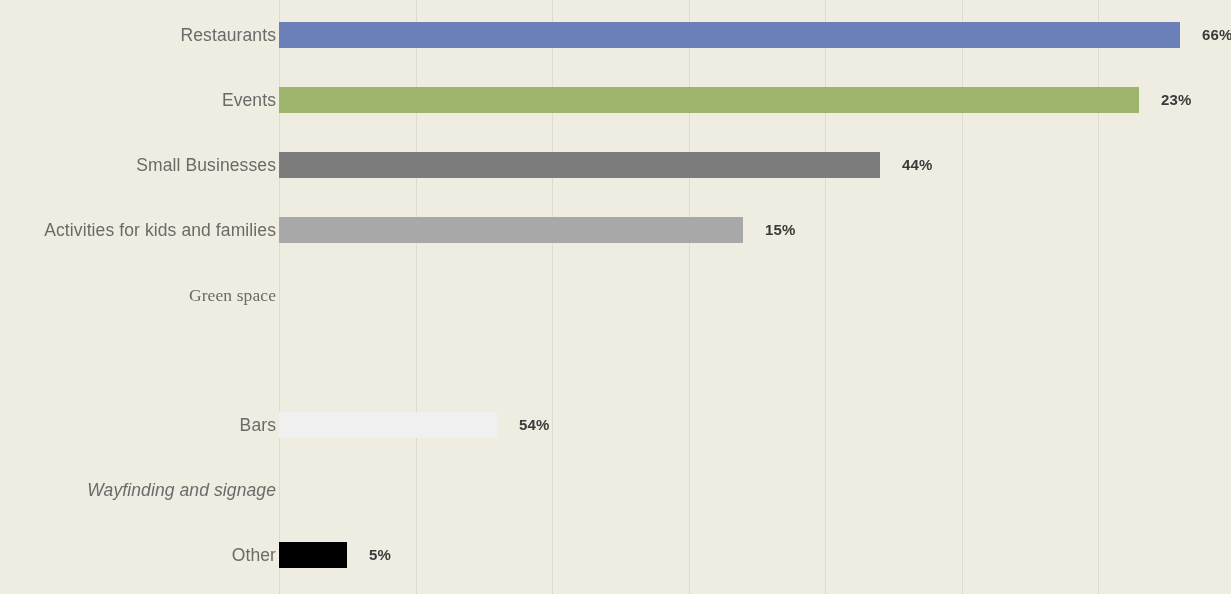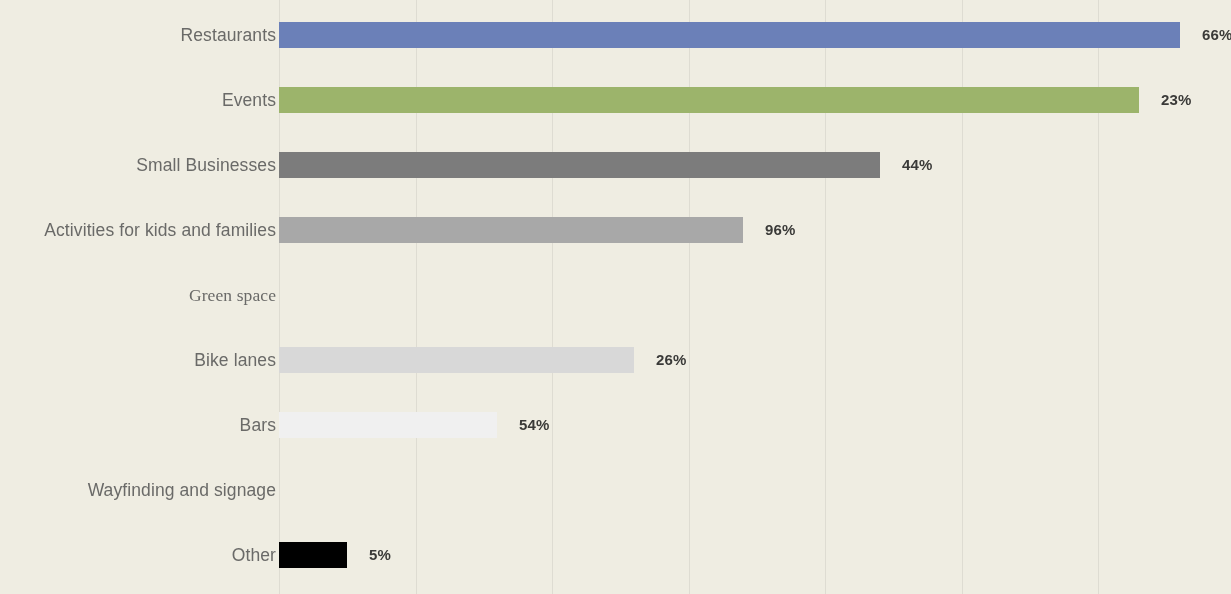--- a/index.html
+++ b/index.html
@@ -121,41 +121,34 @@
         <div class="cat-label">Small Businesses</div>
         <div class="bar-wrap">
           <div class="bar" style="width: 601px; background: rgb(124, 124, 124); height: 26px;"></div>
           <div class="value-label">44%</div>
         </div>
       </div>
       <div class="bar-row" style="top: 217px;">
         <div class="cat-label">Activities for kids and families</div>
         <div class="bar-wrap">
           <div class="bar" style="width: 464px; background: rgb(168, 168, 168); height: 26px;"></div>
-          <div class="value-label">96%</div>
+          <div class="value-label">15%</div>
         </div>
       </div>
       <div class="bar-row" style="top: 282px; font-family: Liberation Serif, serif;">
         <div class="cat-label">Green space</div>
-      </div>
-      <div class="bar-row" style="top: 347px;">
-        <div class="cat-label">Bike lanes</div>
-        <div class="bar-wrap">
-          <div class="bar" style="width: 355px; background: rgb(216, 216, 216); height: 26px;"></div>
-          <div class="value-label">26%</div>
-        </div>
       </div>
       <div class="bar-row" style="top: 412px;">
         <div class="cat-label">Bars</div>
         <div class="bar-wrap">
           <div class="bar" style="width: 218px; background: rgb(240, 240, 240); height: 26px;"></div>
           <div class="value-label">54%</div>
         </div>
       </div>
-      <div class="bar-row" style="top: 477px;">
+      <div class="bar-row" style="top: 477px; font-style: italic;">
         <div class="cat-label">Wayfinding and signage</div>
       </div>
       <div class="bar-row" style="top: 542px;">
         <div class="cat-label">Other</div>
         <div class="bar-wrap">
           <div class="bar" style="width: 68px; background: rgb(0, 0, 0); height: 26px;"></div>
           <div class="value-label">5%</div>
         </div>
       </div>
     </div>

